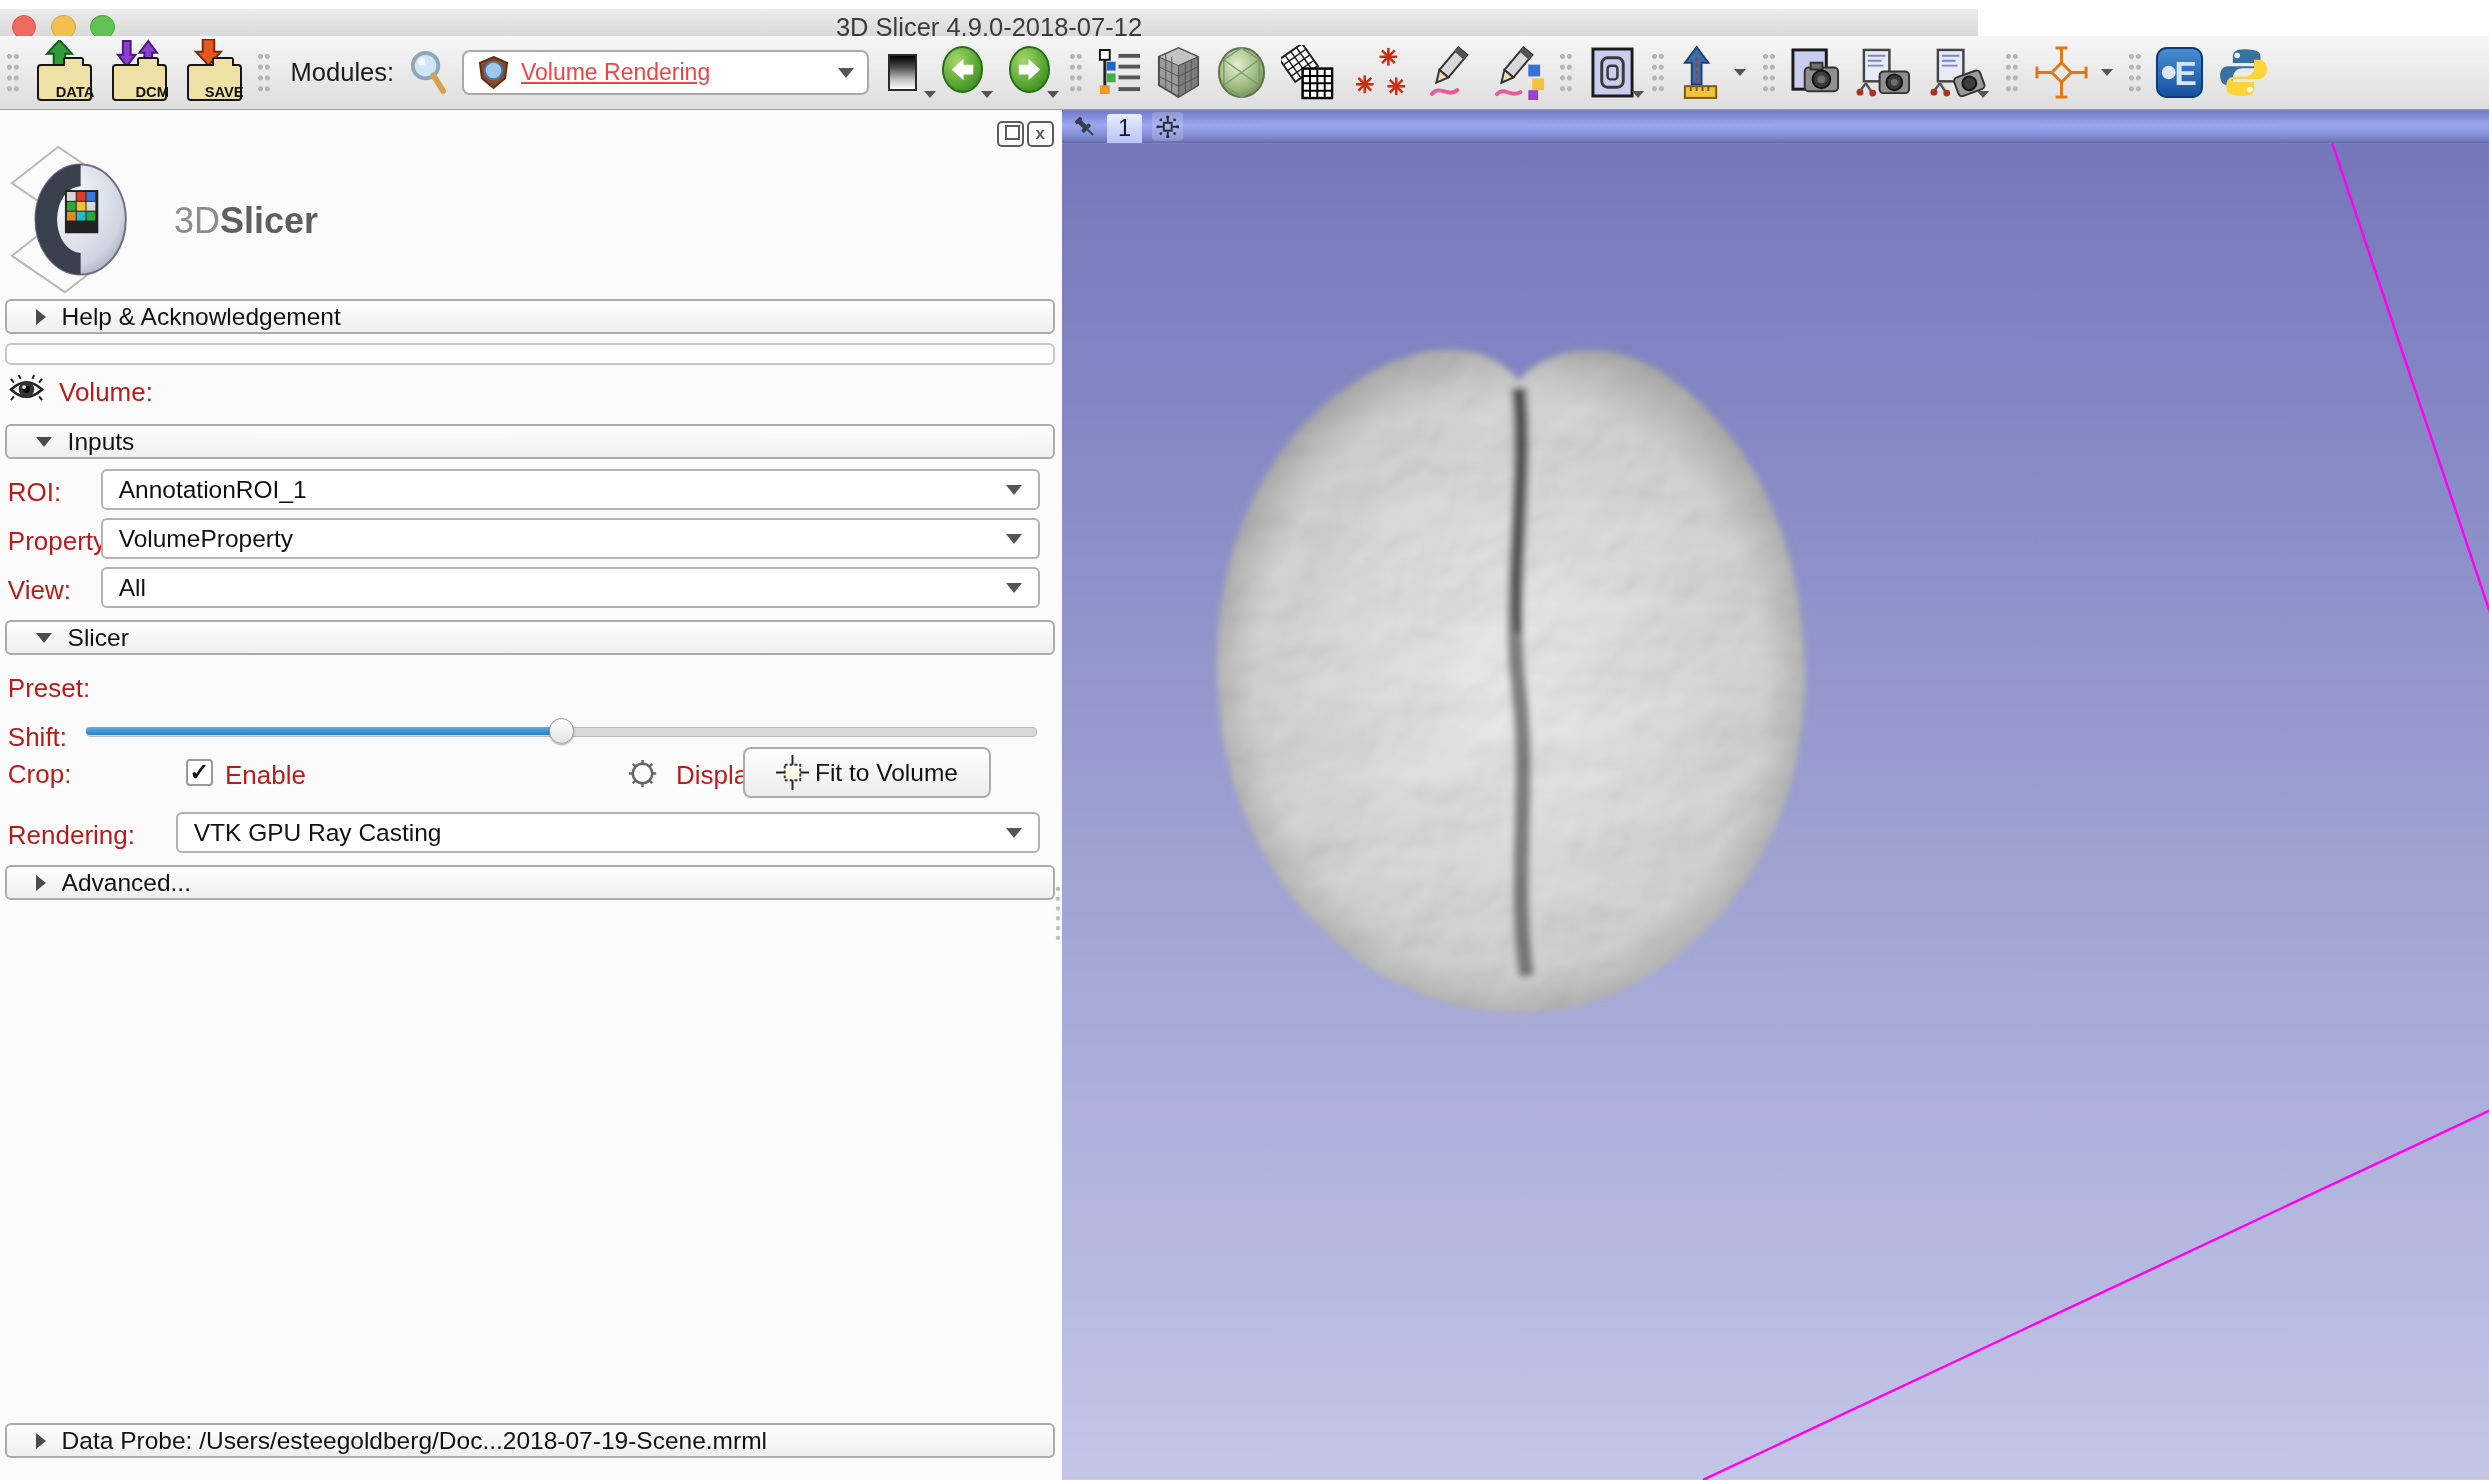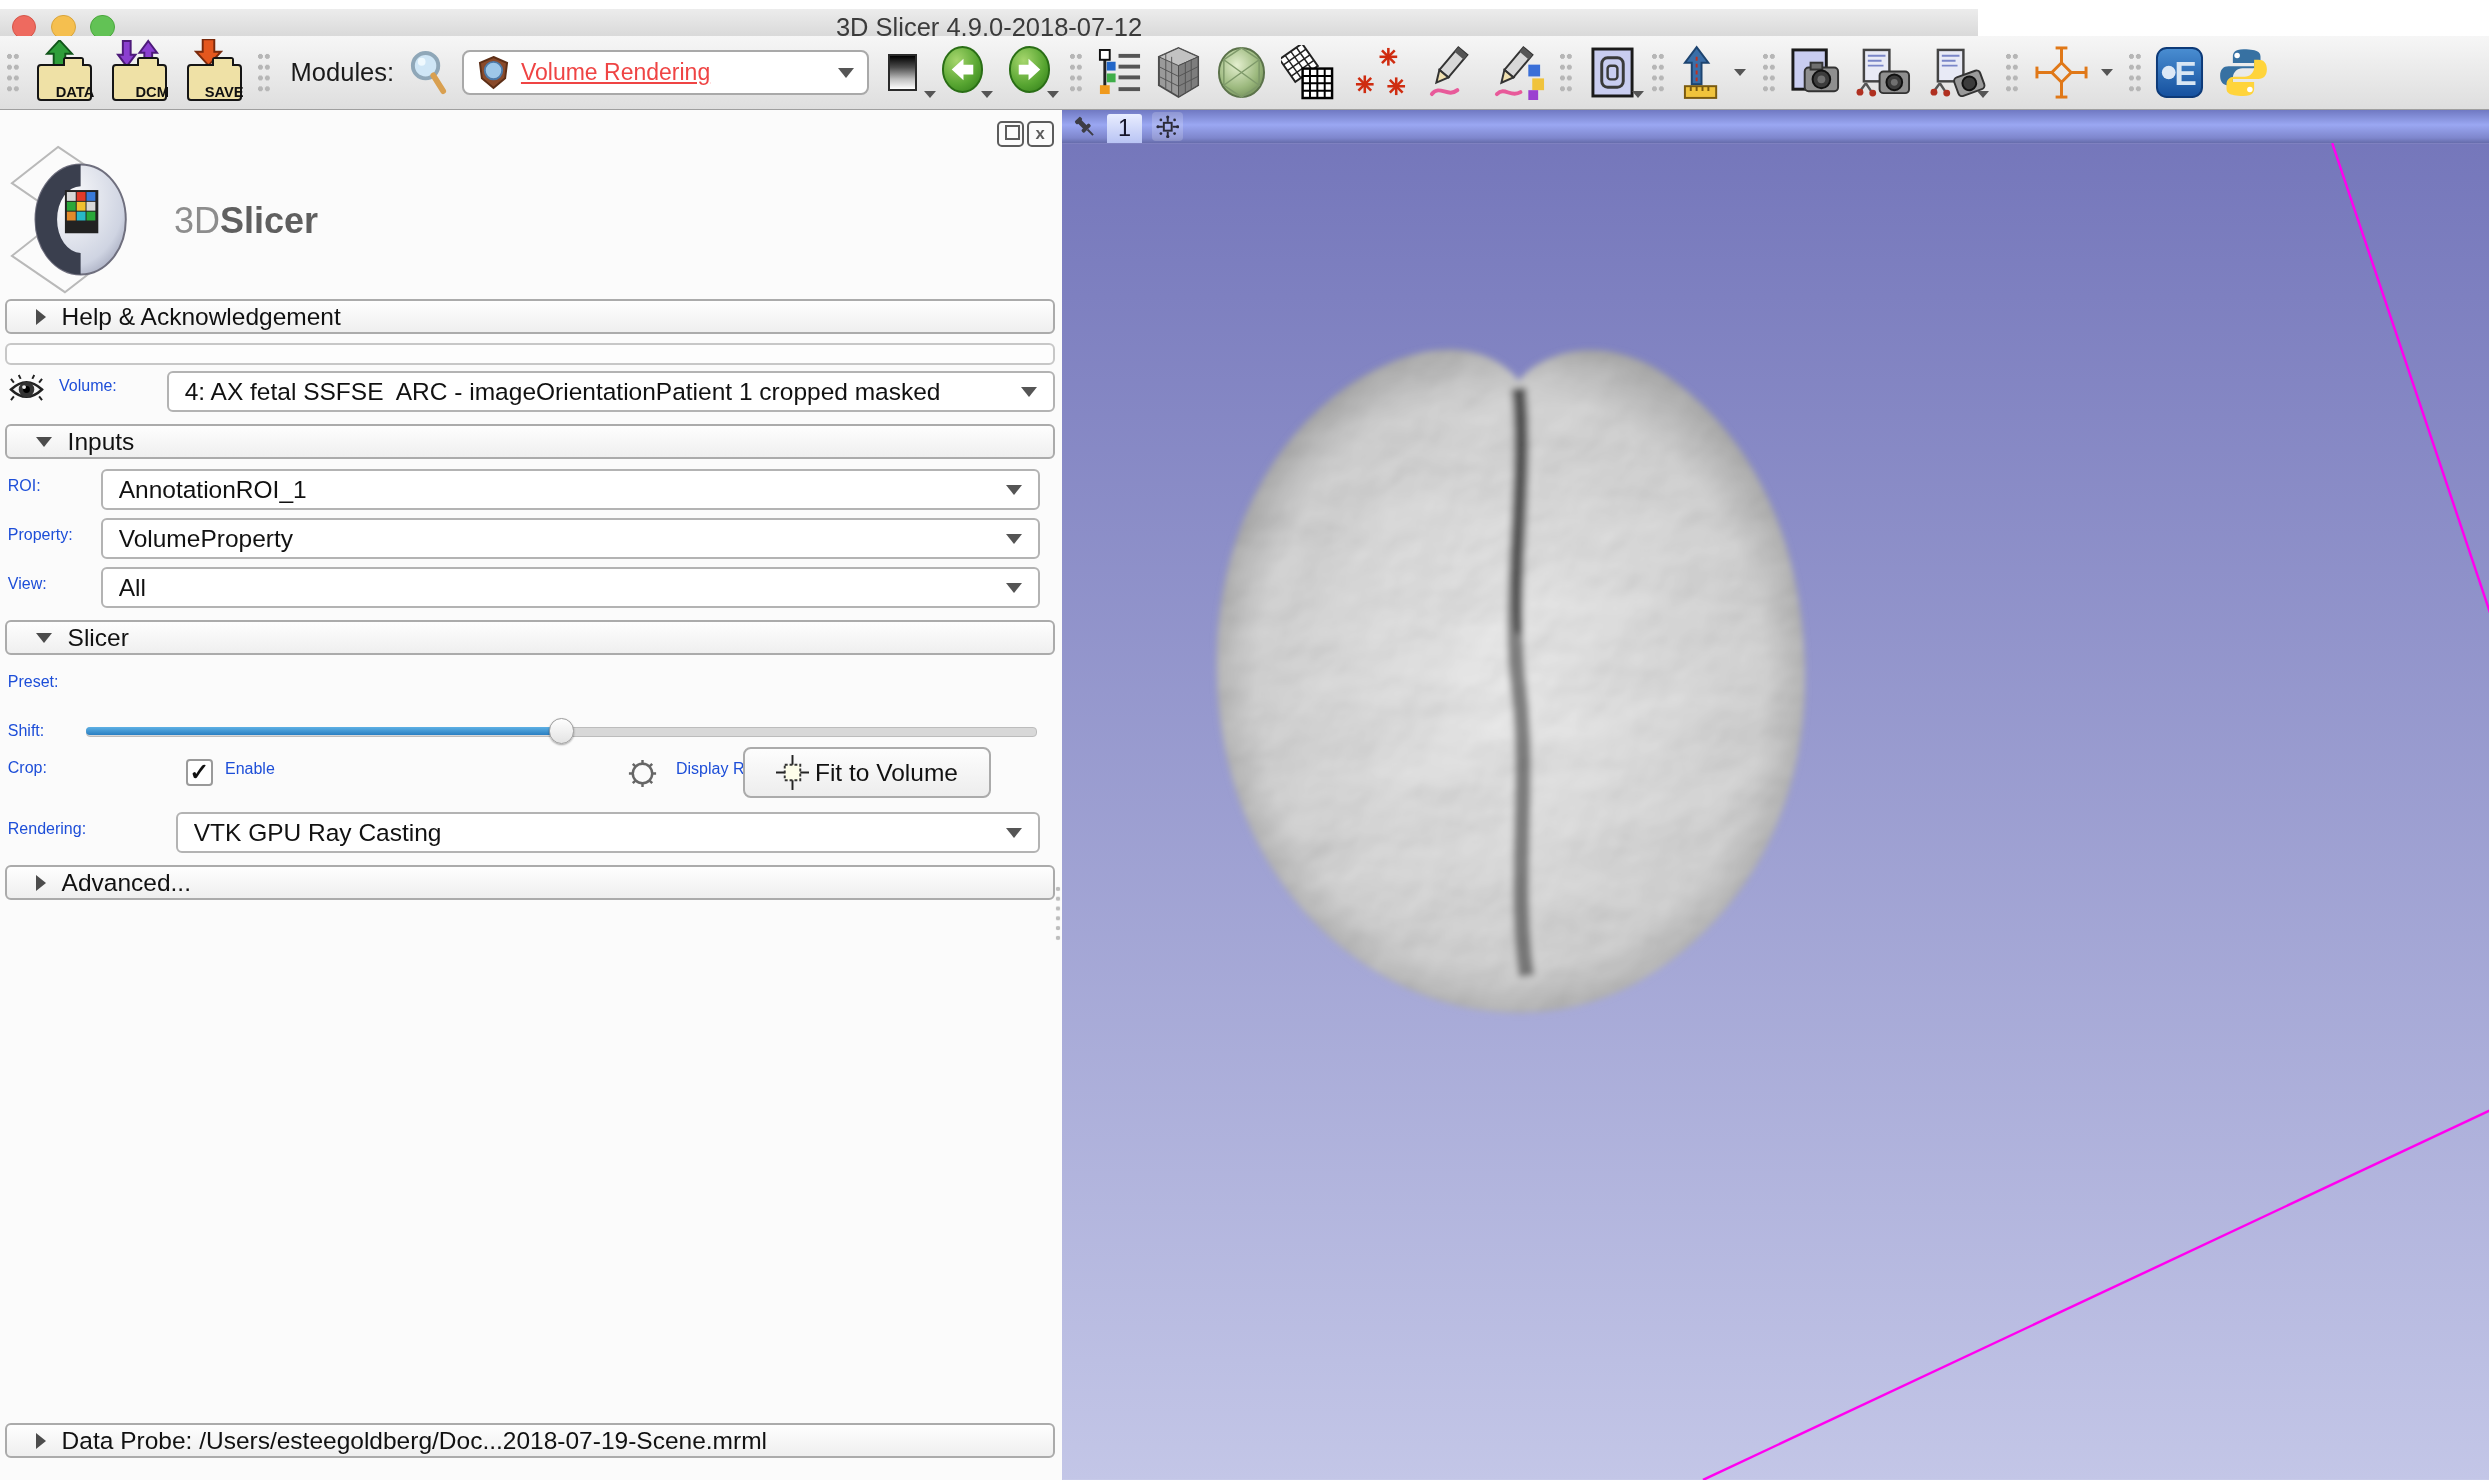--- a/index.html
+++ b/index.html
@@ -50,21 +50,21 @@
   .logo-text b{color:#5f5f5f;}
   .collapsible{position:absolute;left:4.9px;width:1050px;height:35px;border:2px solid #ababab;border-radius:5.9px;
     background:linear-gradient(#fefefe,#efefef);display:flex;align-items:center;gap:15.7px;
     padding-left:29px;box-sizing:border-box;font-size:24.5px;color:#111;}
   .tri-right{width:0;height:0;border-top:8.8px solid transparent;border-bottom:8.8px solid transparent;
     border-left:10.8px solid #4c4c4c;}
   .tri-down{width:0;height:0;border-left:8.8px solid transparent;border-right:8.8px solid transparent;
     border-top:10.8px solid #4c4c4c;}
   .thin-frame{position:absolute;left:4.9px;width:1050px;height:21.6px;border:2px solid #c7c7c7;border-radius:5.9px;
     background:#fdfdfd;box-sizing:border-box;}
-  .row-label{position:absolute;font-size:16px;color:#1d4ed8;}
+  .row-label{position:absolute;font-size:26px;color:#b91c1c;}
   .combo{position:absolute;height:41px;border:2px solid #b3b3b3;border-radius:5.9px;background:#fff;
     display:flex;align-items:center;box-sizing:border-box;padding:0 15.7px;}
   .combo .cb-text{font-size:24.5px;color:#111;flex:1;white-space:pre;overflow:hidden;}
   
   .slider{position:absolute;height:25.5px;}
   .slider .track{position:absolute;left:0;right:0;top:8.8px;height:7.8px;border-radius:3.9px;
     background:#d8d8d8;border:1px solid #bcbcbc;}
   .slider .fill{position:absolute;left:0;top:8.8px;height:7.8px;border-radius:3.9px 0 0 3.9px;
     background:linear-gradient(#5db0e4,#2a7fc2);}
   .slider .handle{position:absolute;top:0;width:25.5px;height:25.5px;margin-left:-12.7px;border-radius:50%;
@@ -434,24 +434,20 @@
   <div class="thin-frame" style="top:233px"></div>
 
   <svg style="position:absolute;left:7.8px;top:263px" width="37" height="33" viewBox="0 0 38 34">
     <path d="M3,17 Q19,2 35,17 Q19,32 3,17 Z" fill="#f4f4f4" stroke="#222" stroke-width="2.5"></path>
     <circle cx="19" cy="17" r="8" fill="#333"></circle>
       <circle cx="19" cy="17" r="3.5" fill="#000"></circle>
     <circle cx="16.5" cy="14.5" r="2" fill="#eee"></circle>
     <path d="M6,10 L3,6 M13,6 L11,2 M25,6 L27,2 M32,10 L35,6 M6,24 L3,28 M32,24 L35,28" stroke="#222" stroke-width="2"></path>
   </svg>
   <div class="row-label" style="left:59px;top:267px">Volume:</div>
-  <div class="combo" style="left:167px;top:261px;width:888px">
-    <span class="cb-text">4: AX fetal SSFSE  ARC - imageOrientationPatient 1 cropped masked</span>
-    <span class="caret"></span>
-  </div>
 
   <div class="collapsible" style="top:314px">
     <span class="tri-down"></span>
     <span>Inputs</span>
   </div>
   <div class="row-label" style="left:7.8px;top:367px">ROI:</div>
   <div class="combo" style="left:101px;top:359px;width:939px">
     <span class="cb-text">AnnotationROI_1</span>
     <span class="caret"></span>
   </div>

